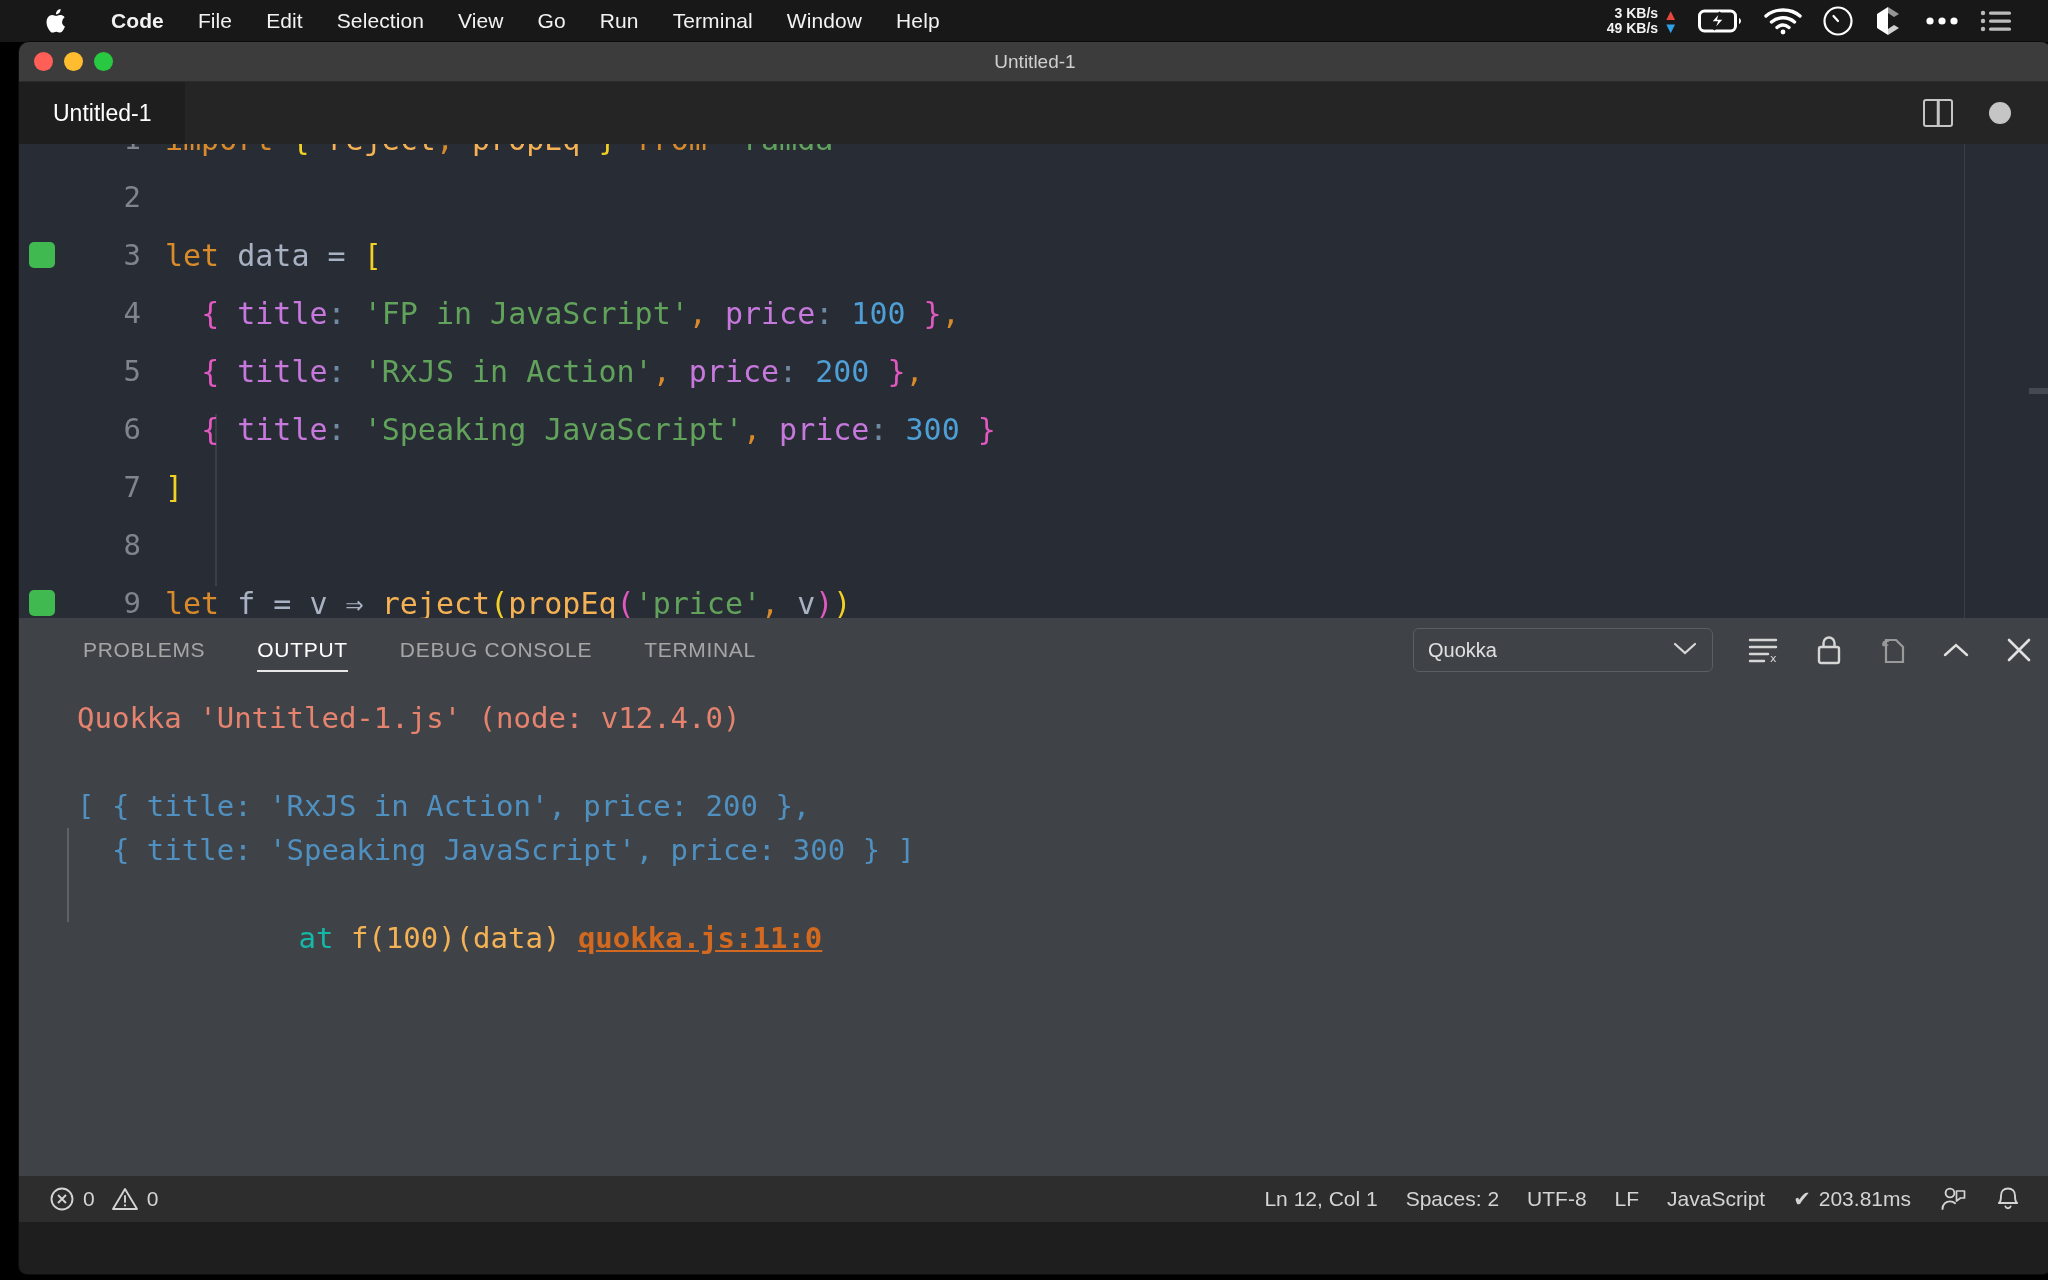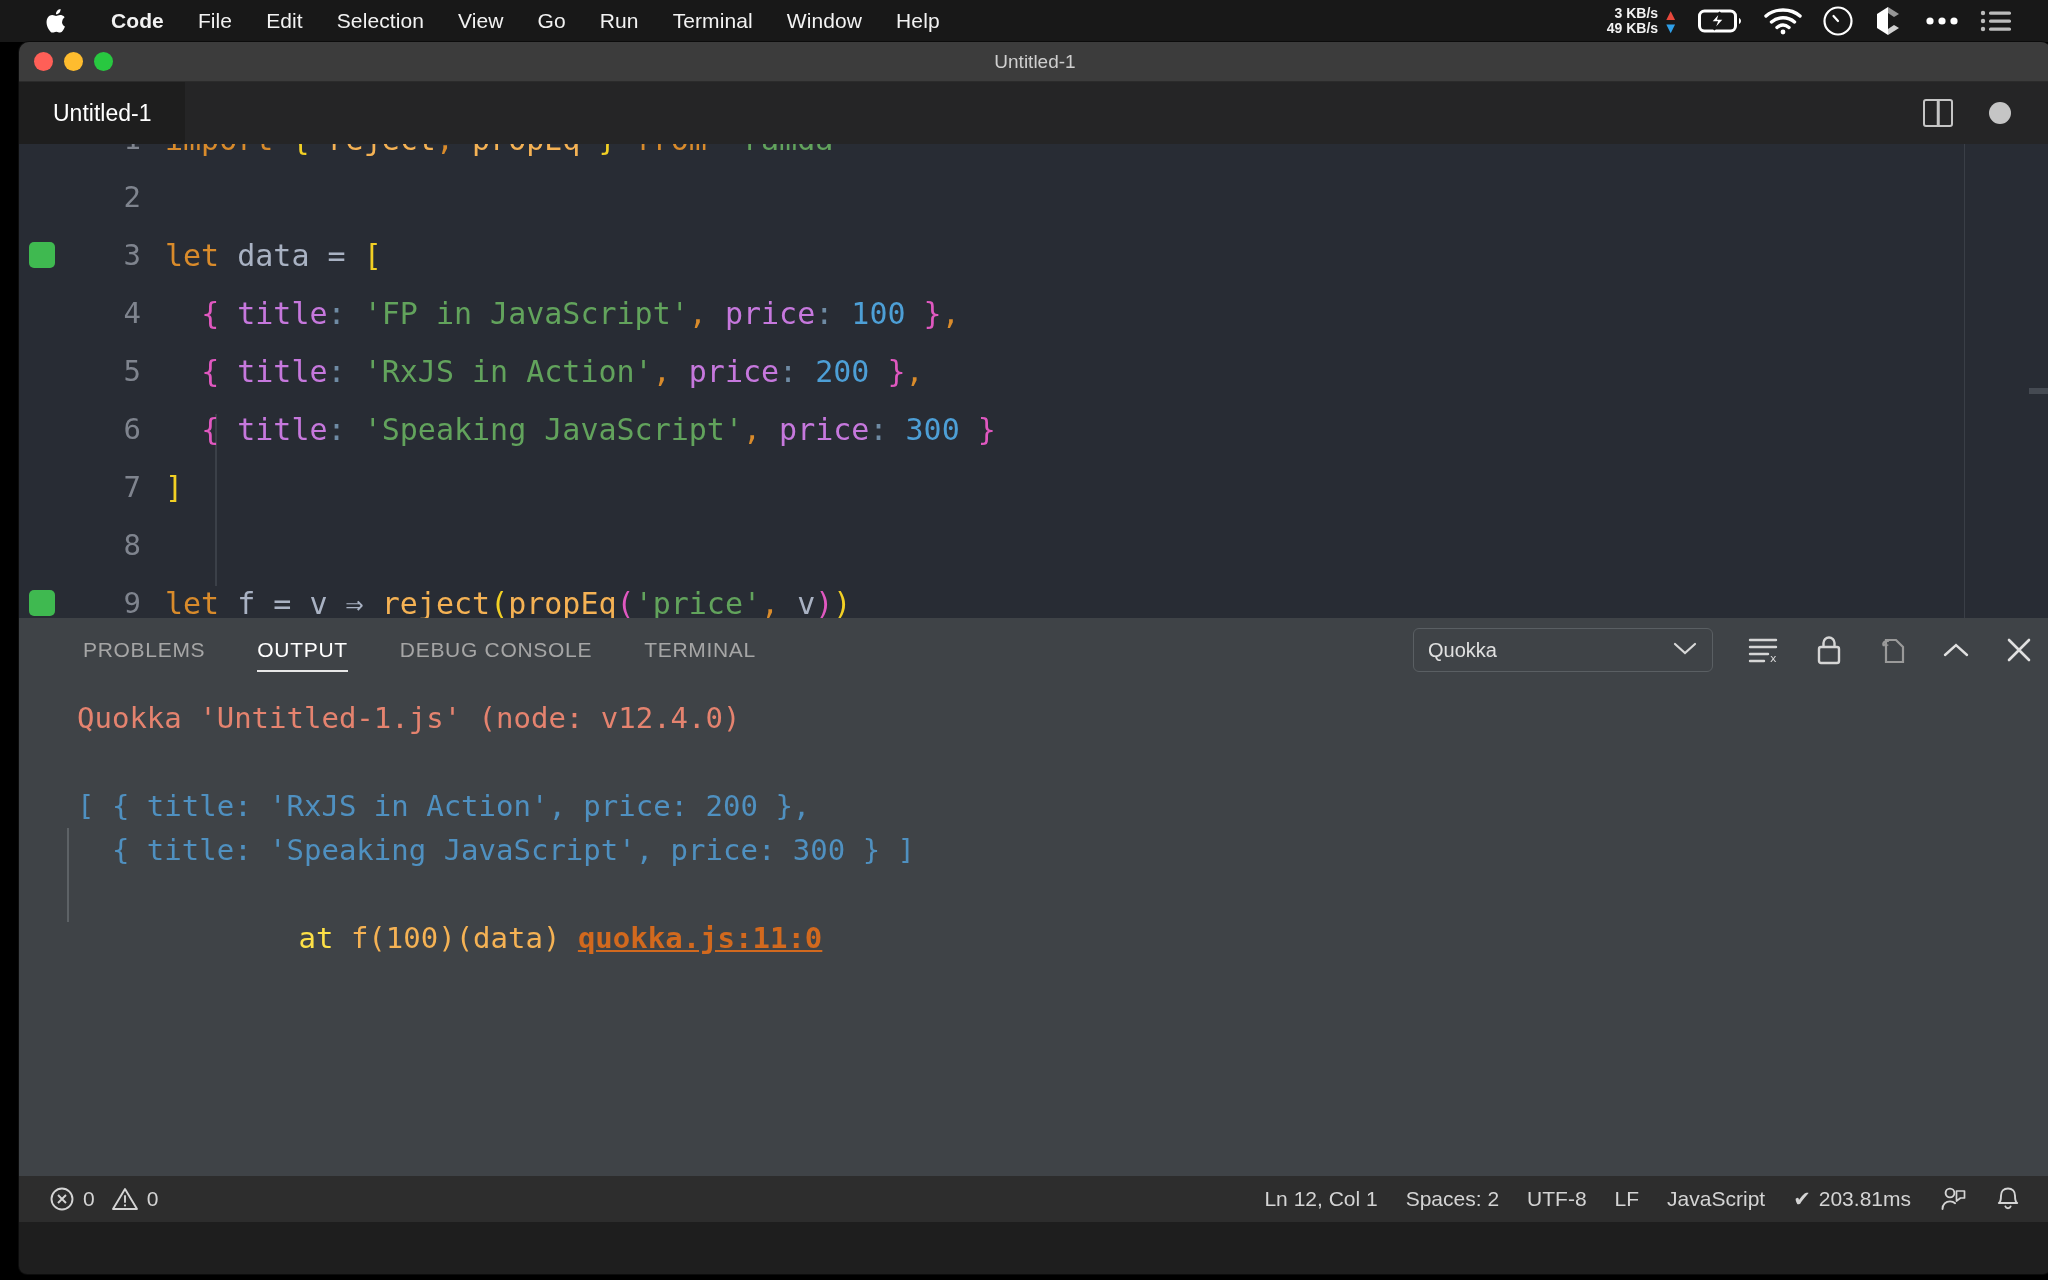--- a/index.html
+++ b/index.html
@@ -124,21 +124,21 @@
   .pa-icon svg { display: block; }
 
   .panel-body {
     flex: 1; padding: 14px 0 0 0; overflow: hidden;
     font-family: "DejaVu Sans Mono", monospace; font-size: 29px; line-height: 44px;
   }
   .oline { white-space: pre; padding-left: 58px; position: relative; }
   .group-bar { position: absolute; left: 48px; width: 2px; background: #5d6266; }
   .o-head { color: #e5836f; }
   .o-val  { color: #4f90c0; }
-  .o-at   { color: #fde047; }
+  .o-at   { color: #14b8a6; }
   .o-fn   { color: #f5b254; }
   .o-link { color: #d2691e; text-decoration: underline; font-weight: bold; margin-top: 44px; }
 
   
   .statusbar {
     height: 46px; background: #2d2d2d; display: flex; align-items: center;
     color: #d4d4d4; font-size: 21px; padding: 0 0 0 18px;
   }
   .sb-left { display: flex; align-items: center; gap: 10px; }
   .sb-item { display: flex; align-items: center; gap: 8px; padding: 0 12px; white-space: nowrap; }

